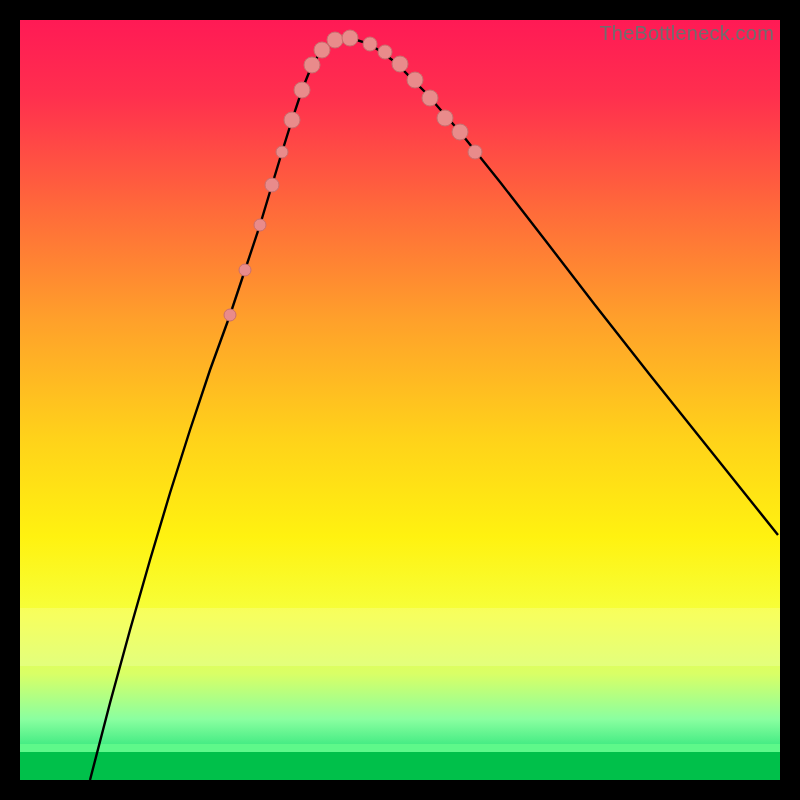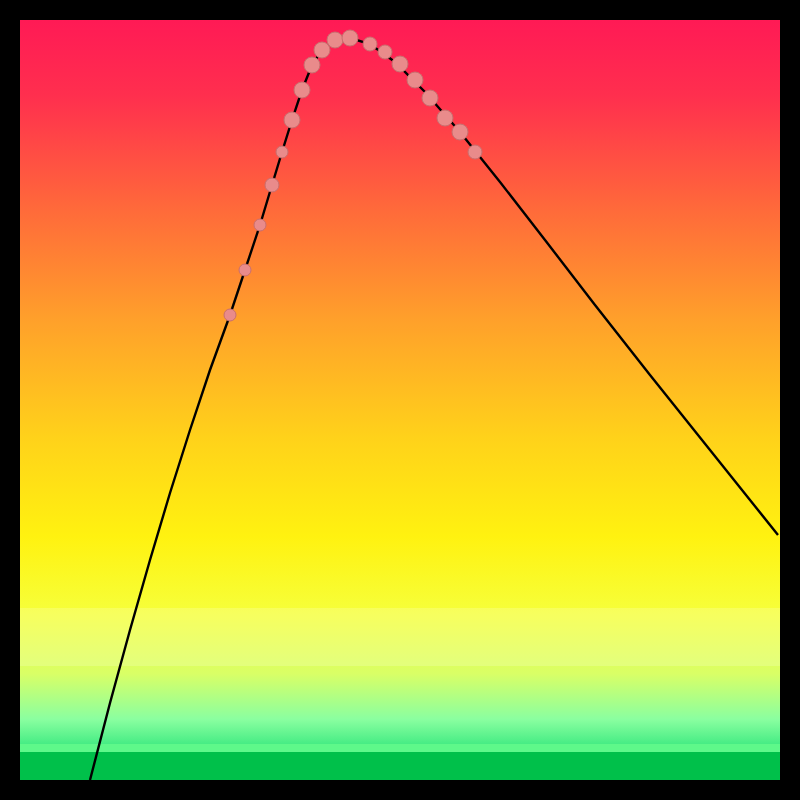--- a/index.html
+++ b/index.html
@@ -85,13 +85,14 @@
         <circle cx="365" cy="32" r="7" fill="#e98b8b" stroke="#c96f6f" stroke-width="1"></circle>
         <circle cx="380" cy="44" r="8" fill="#e98b8b" stroke="#c96f6f" stroke-width="1"></circle>
         <circle cx="395" cy="60" r="8" fill="#e98b8b" stroke="#c96f6f" stroke-width="1"></circle>
         <circle cx="410" cy="78" r="8" fill="#e98b8b" stroke="#c96f6f" stroke-width="1"></circle>
         <circle cx="425" cy="98" r="8" fill="#e98b8b" stroke="#c96f6f" stroke-width="1"></circle>
         <circle cx="440" cy="112" r="8" fill="#e98b8b" stroke="#c96f6f" stroke-width="1"></circle>
         <circle cx="455" cy="132" r="7" fill="#e98b8b" stroke="#c96f6f" stroke-width="1"></circle>
       </g>
   </svg>
 
+  <div class="watermark">TheBottleneck.com</div>
 </div>
 
 </body></html>

